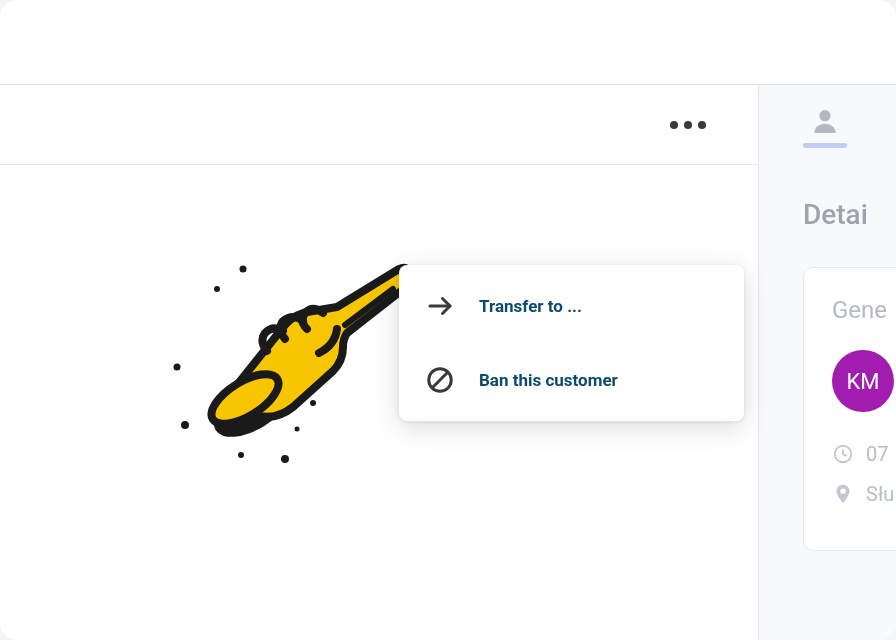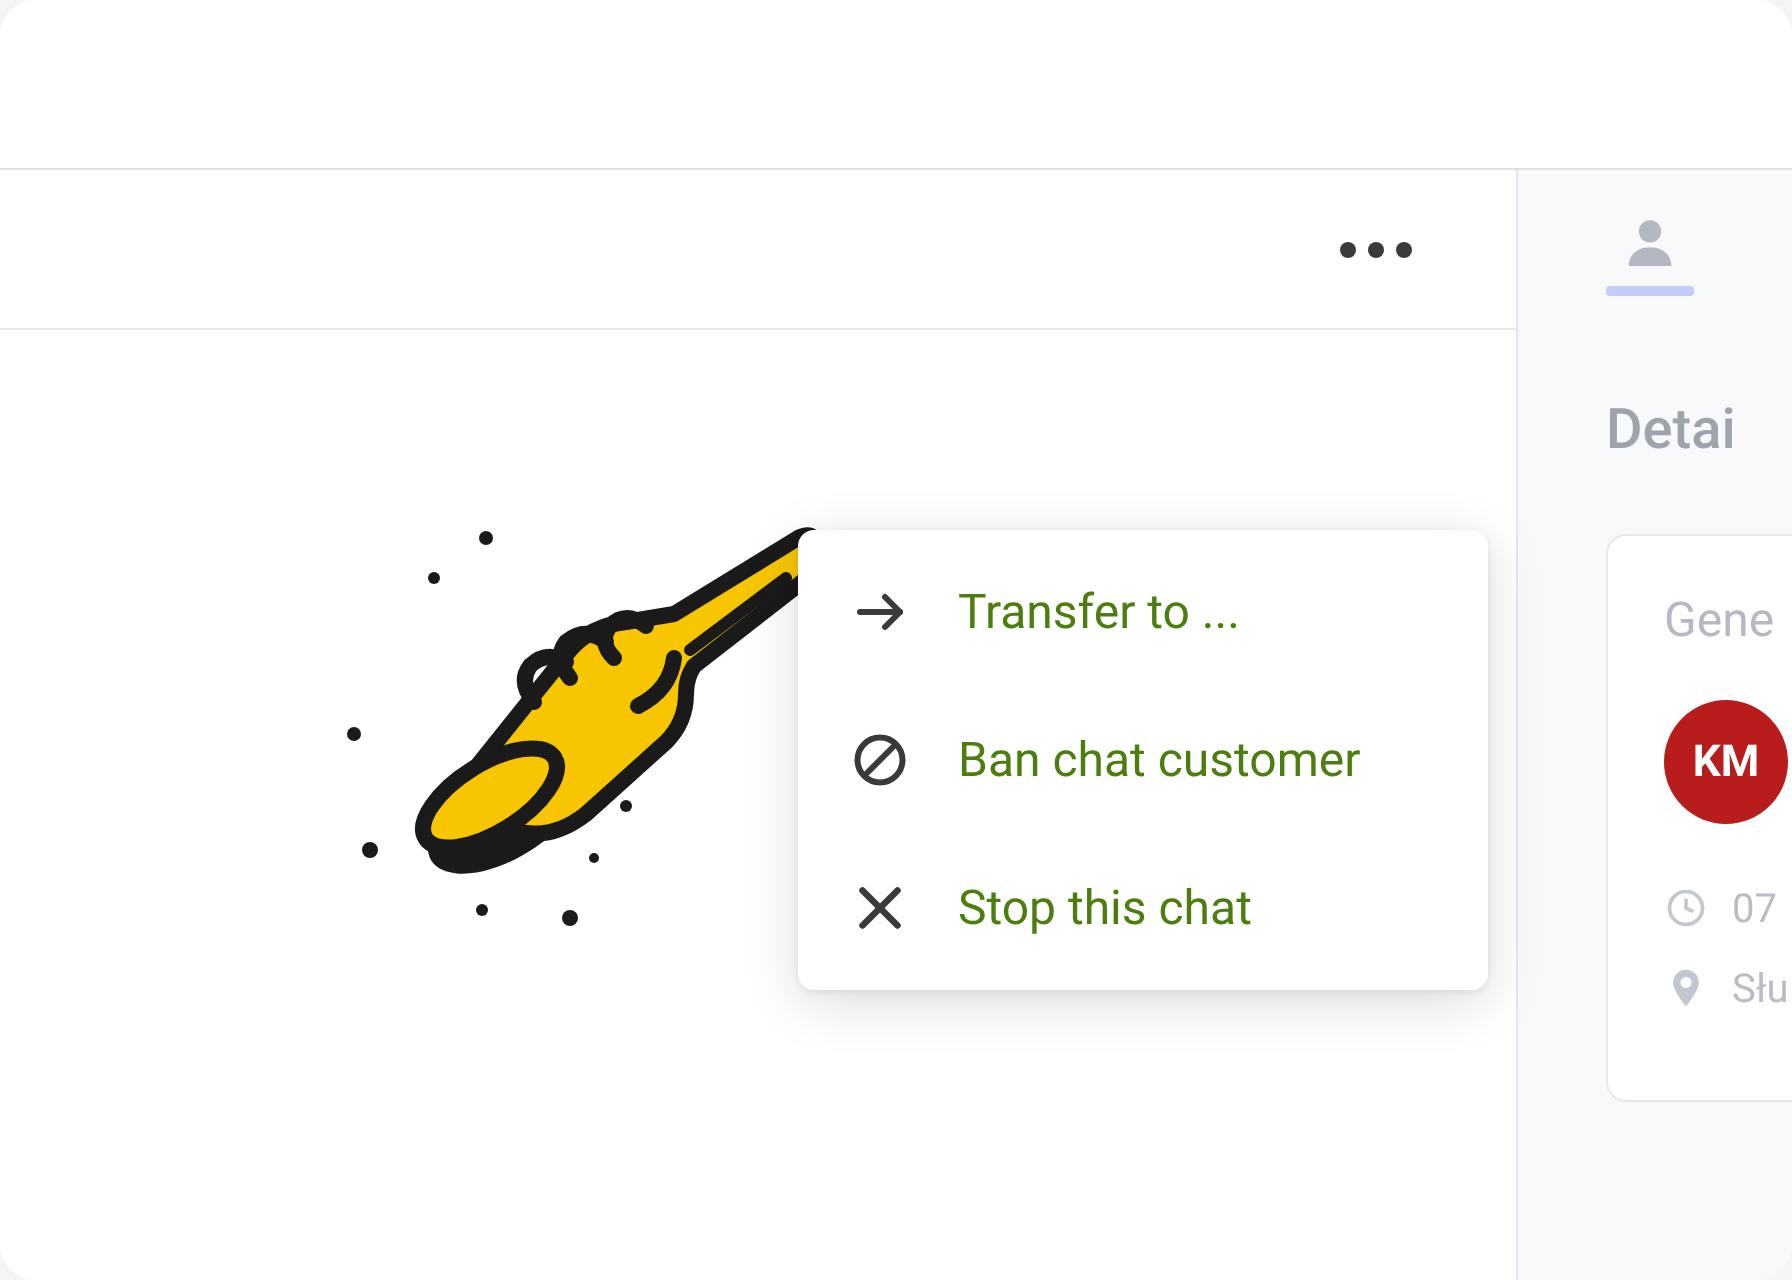--- a/index.html
+++ b/index.html
@@ -97,23 +97,23 @@
     }
     .menu-icon {
       width: 30px;
       height: 30px;
       display: flex;
       align-items: center;
       justify-content: center;
       flex-shrink: 0;
     }
     .menu-label {
-      font-size: 24px;
-      color: #4d7c0f;
-      font-weight: 400;
+      font-size: 17px;
+      color: #0c4a6e;
+      font-weight: 700;
     }
     .side-panel {
       position: absolute;
       left: 758px;
       top: 0;
       width: 200px;
       height: 100%;
       background: #f8f9fb;
       border-left: 1px solid #e4e6eb;
       padding: 20px 0 0 44px;
@@ -158,27 +158,27 @@
     .avatar-row {
       display: flex;
       align-items: center;
       gap: 16px;
       margin-bottom: 30px;
     }
     .avatar {
       width: 62px;
       height: 62px;
       border-radius: 50%;
-      background: #b91c1c;
+      background: #a21caf;
       display: flex;
       align-items: center;
       justify-content: center;
       color: #ffffff;
       font-size: 22px;
-      font-weight: 700;
+      font-weight: 400;
       flex-shrink: 0;
     }
     .meta-row {
       display: flex;
       align-items: center;
       gap: 12px;
       color: #b8bcc7;
       font-size: 20px;
       margin-bottom: 16px;
     }
@@ -257,30 +257,21 @@
         </span>
         <span class="menu-label">Transfer to ...</span>
       </div>
       <div class="menu-item">
         <span class="menu-icon">
           <svg viewBox="0 0 24 24" width="30" height="30" fill="none" stroke="#3a3a3a" stroke-width="2.4">
             <circle cx="12" cy="12" r="9"></circle>
             <line x1="6" y1="18" x2="18" y2="6"></line>
           </svg>
         </span>
-        <span class="menu-label">Ban chat customer</span>
-      </div>
-      <div class="menu-item">
-        <span class="menu-icon">
-          <svg viewBox="0 0 24 24" width="30" height="30" fill="none" stroke="#3a3a3a" stroke-width="2.6" stroke-linecap="round">
-            <line x1="5" y1="5" x2="19" y2="19"></line>
-            <line x1="19" y1="5" x2="5" y2="19"></line>
-          </svg>
-        </span>
-        <span class="menu-label">Stop this chat</span>
+        <span class="menu-label">Ban this customer</span>
       </div>
     </div>
 
     <div class="side-panel">
       <div class="side-tabs">
         <div class="person-icon-wrap">
           <svg viewBox="0 0 24 24" width="32" height="32" fill="#b4b8c2">
             <circle cx="12" cy="8" r="4.2"></circle>
             <path d="M4 21 c0-4.4 3.6-7 8-7 s8 2.6 8 7 z"></path>
           </svg>

